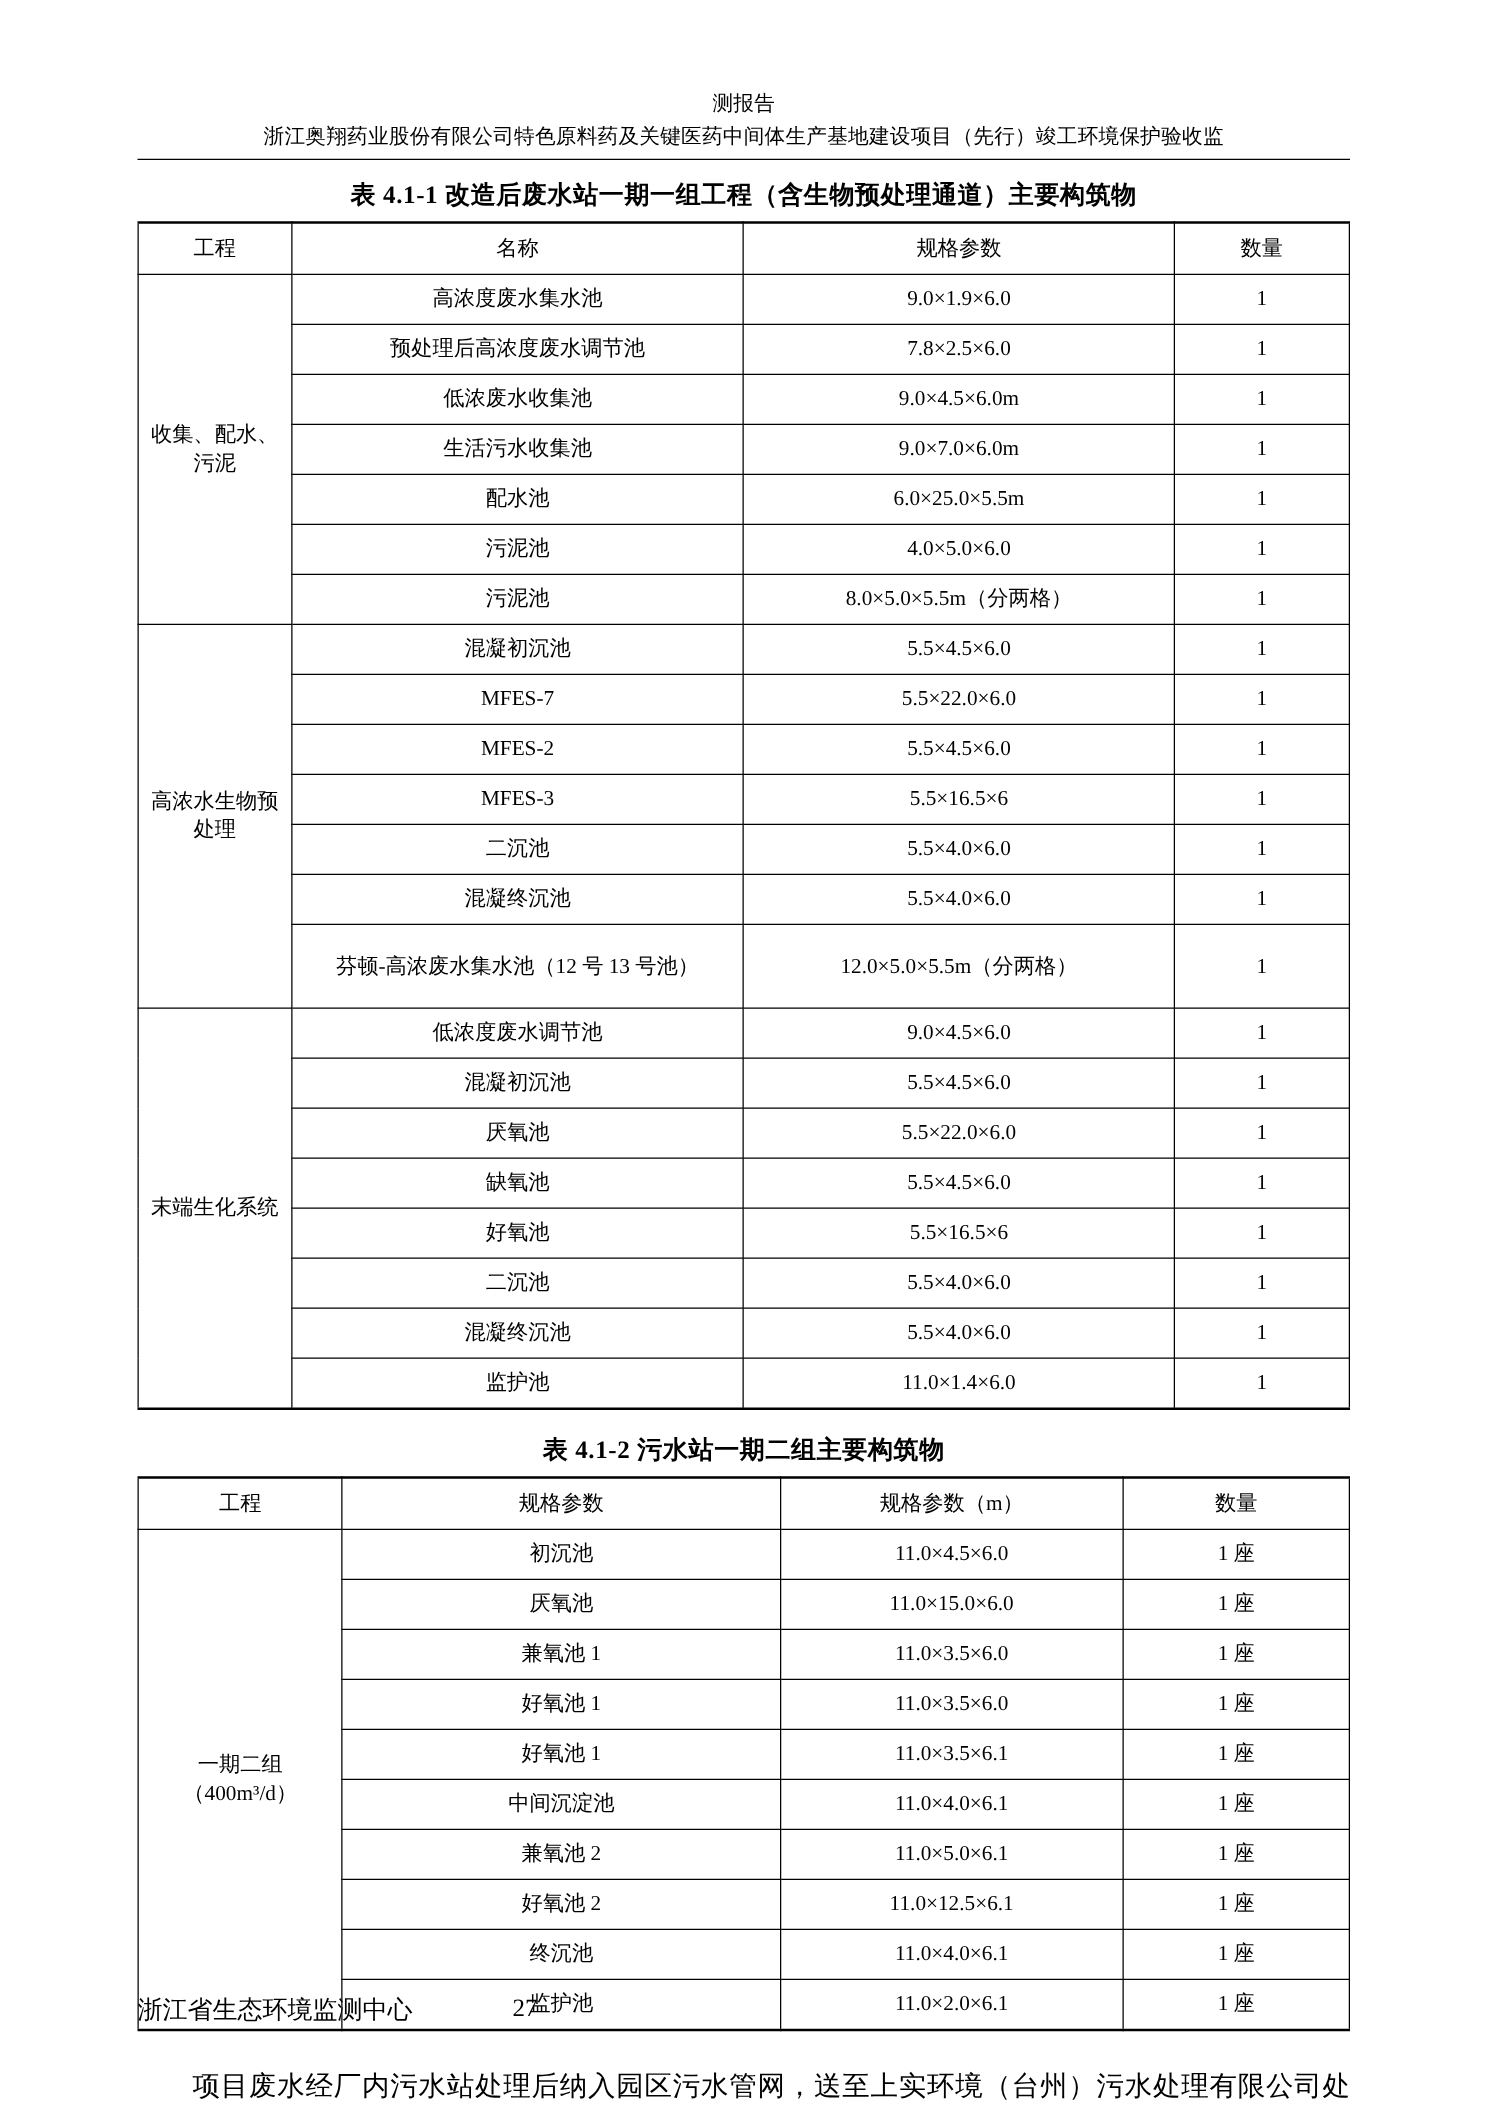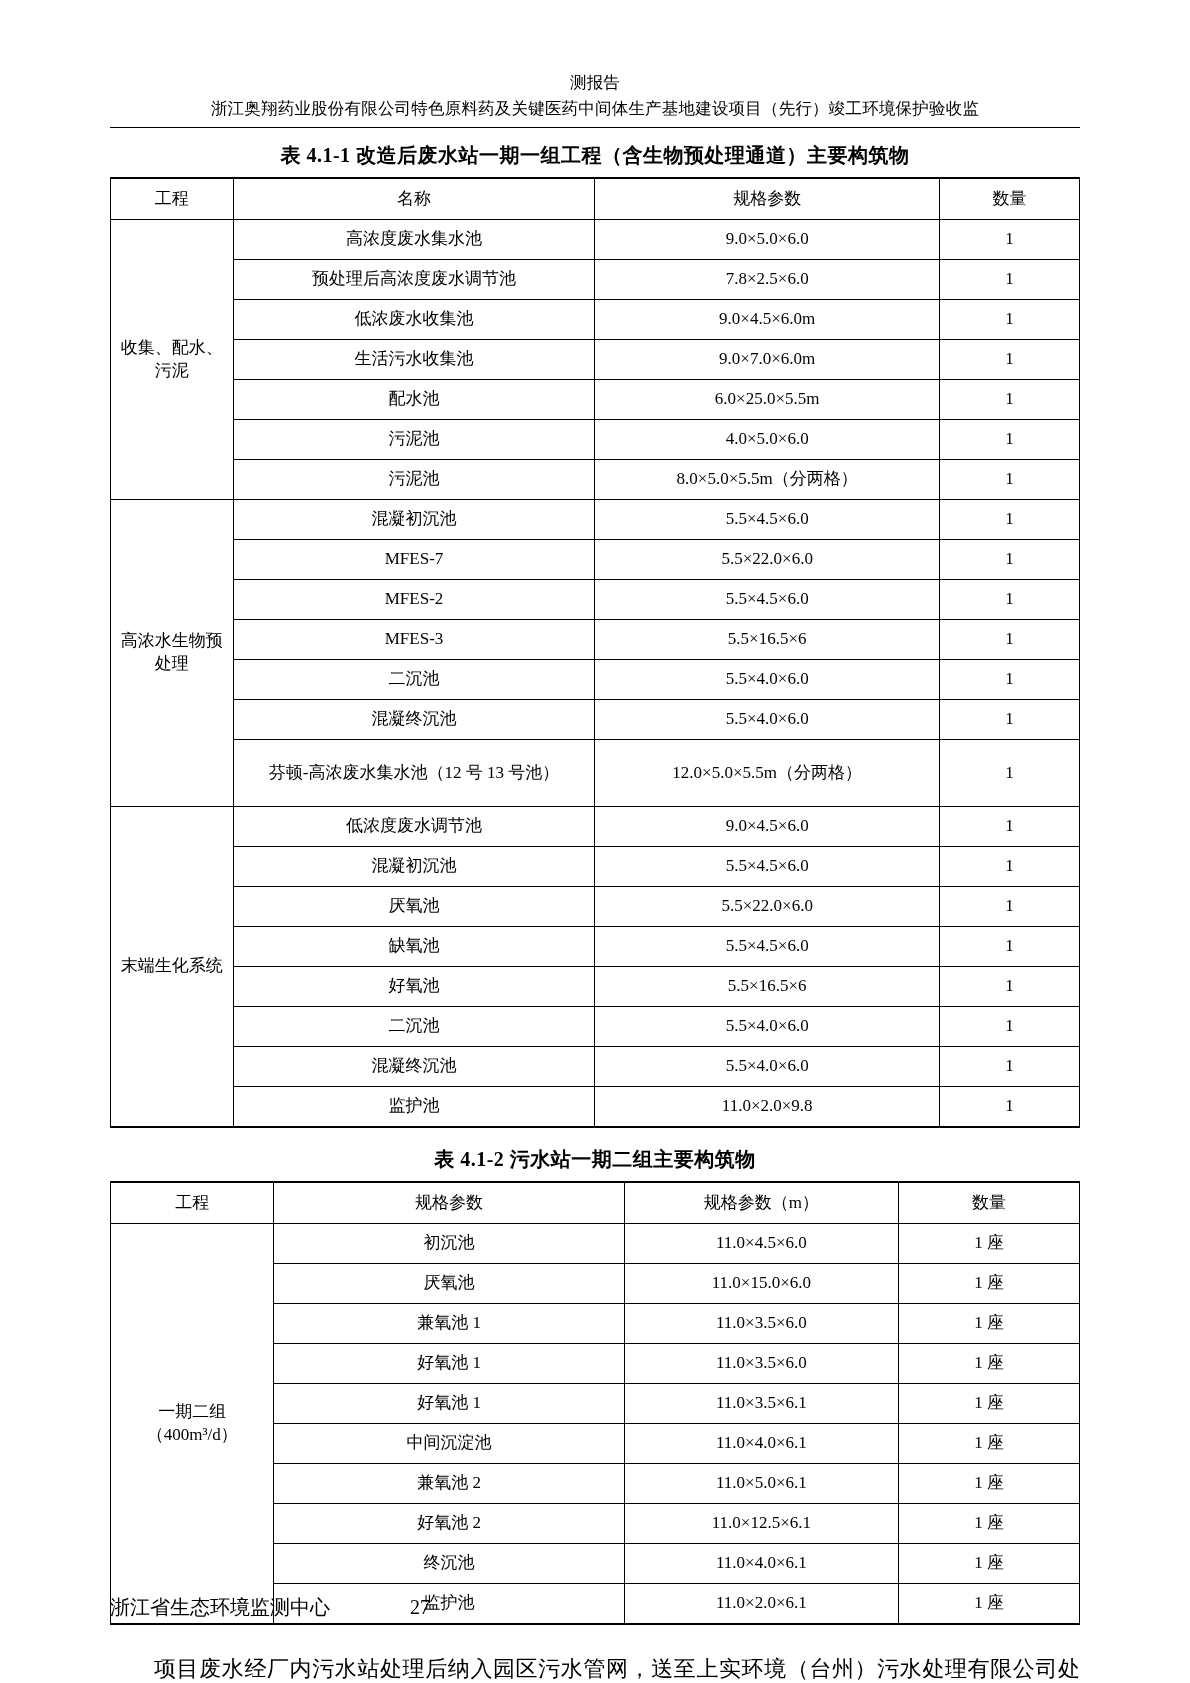--- a/index.html
+++ b/index.html
@@ -120,21 +120,21 @@
         <td>名称</td>
         <td>规格参数</td>
         <td>数量</td>
       </tr>
     </thead>
     <tbody>
 
       <tr>
         <td class="group-cell" rowspan="7">收集、配水、污泥</td>
         <td>高浓度废水集水池</td>
-        <td>9.0×5.0×6.0</td>
+        <td>9.0×1.9×6.0</td>
         <td>1</td>
       </tr>
       <tr>
         <td>预处理后高浓度废水调节池</td>
         <td>7.8×2.5×6.0</td>
         <td>1</td>
       </tr>
       <tr>
         <td>低浓废水收集池</td>
         <td>9.0×4.5×6.0m</td>
@@ -229,21 +229,21 @@
         <td>5.5×4.0×6.0</td>
         <td>1</td>
       </tr>
       <tr>
         <td>混凝终沉池</td>
         <td>5.5×4.0×6.0</td>
         <td>1</td>
       </tr>
       <tr>
         <td>监护池</td>
-        <td>11.0×2.0×9.8</td>
+        <td>11.0×1.4×6.0</td>
         <td>1</td>
       </tr>
     </tbody>
   </table>
 
   <div class="tbl2-wrap">
     <div class="tbl-caption">表 4.1-2  污水站一期二组主要构筑物</div>
     <table class="doc t2">
       <colgroup>
         <col style="width:140px">

